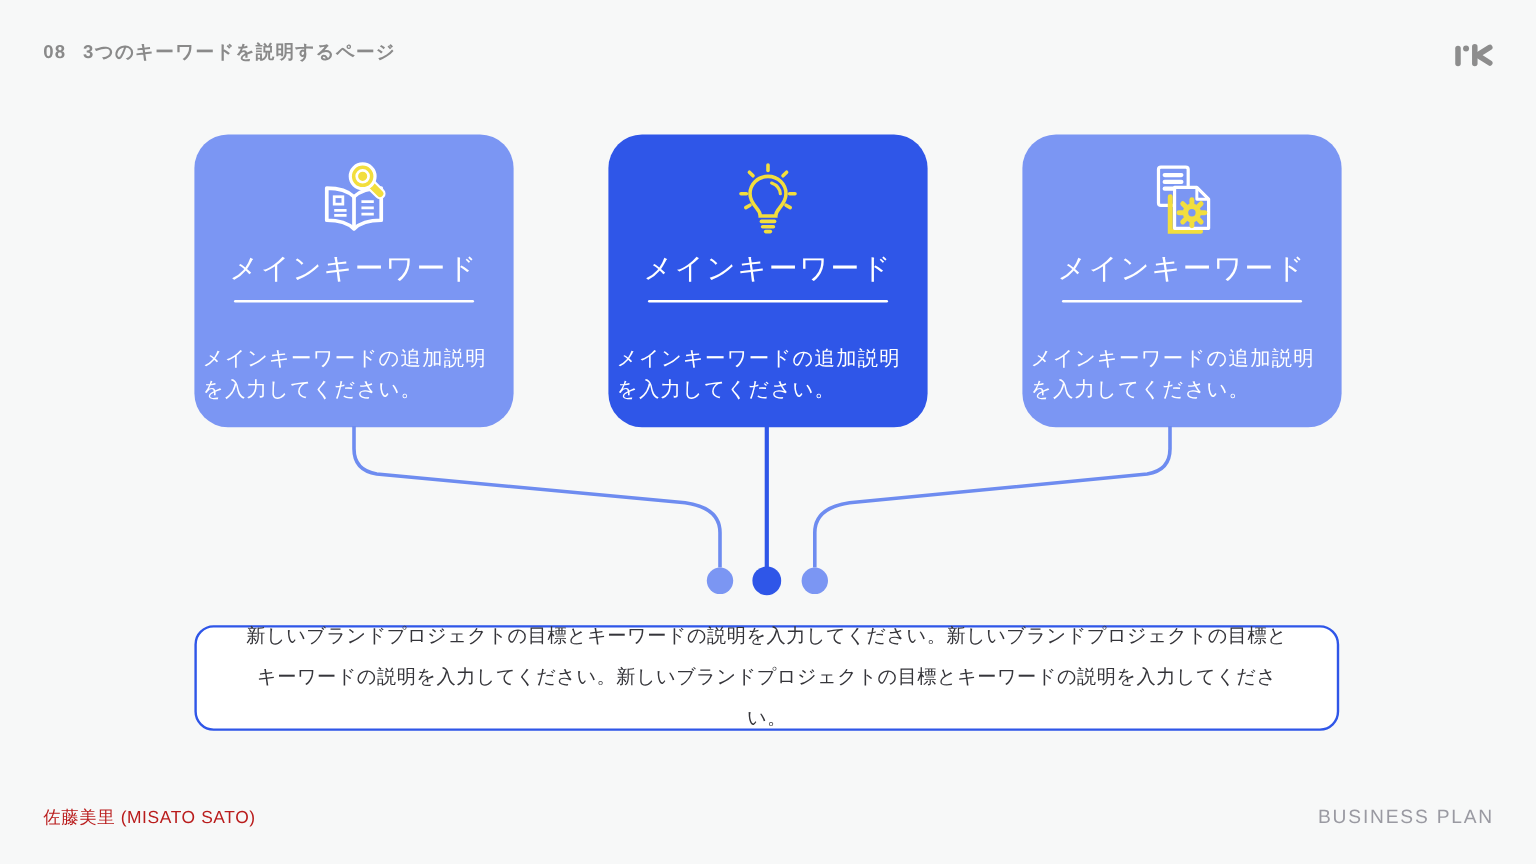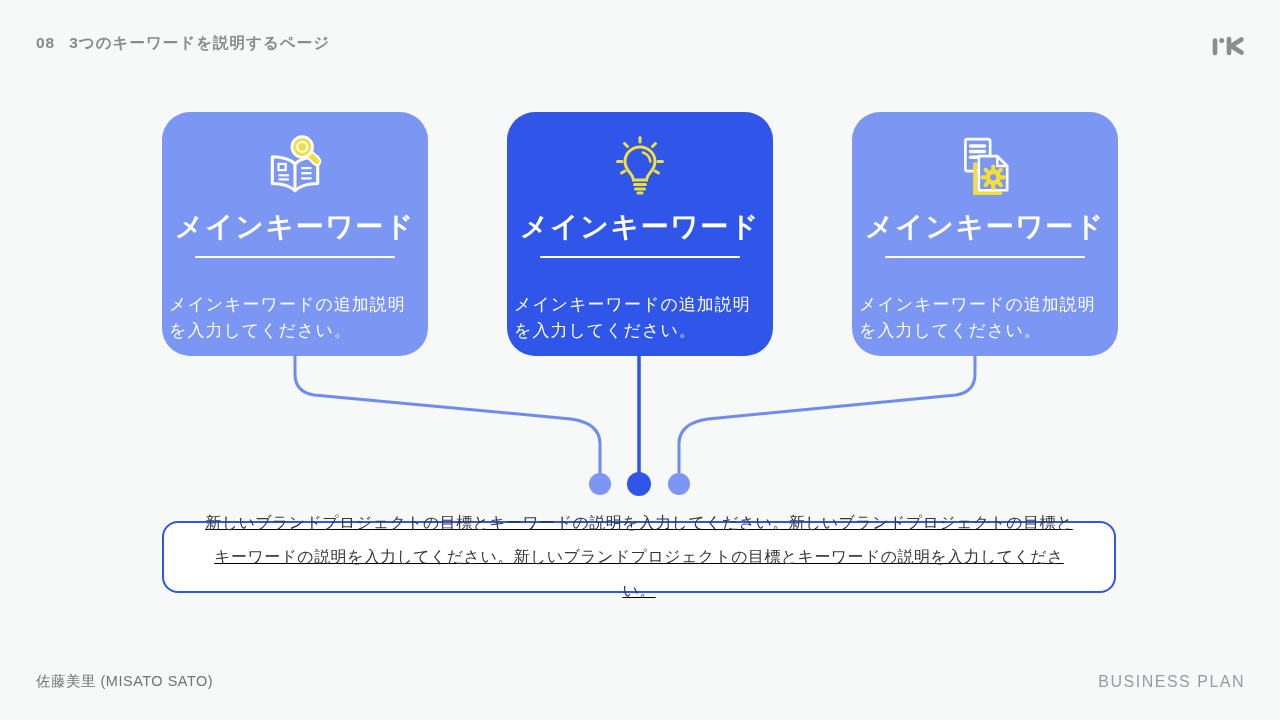--- a/index.html
+++ b/index.html
@@ -23,45 +23,45 @@
   .header{position:absolute;top:33px;left:36px;right:34px;display:flex;justify-content:space-between;align-items:flex-start;}
   .header-left{display:flex;align-items:baseline;gap:14px;font-weight:bold;font-size:15.5px;letter-spacing:1px;color:var(--text-gray);}
   .logo{margin-top:3px;}
 
   
   .card{position:absolute;top:112px;width:266px;height:244px;border-radius:28px;background:var(--card-light);
         display:flex;flex-direction:column;align-items:center;padding-top:18px;cursor:pointer;}
   .card.dark{background:var(--card-dark);}
   .card-1{left:162px;} .card-2{left:507px;} .card-3{left:852px;}
   .card-icon{height:72px;display:flex;align-items:center;justify-content:center;}
-  .card-title{margin-top:6px;font-size:28px;font-weight:bold;color:#fff;letter-spacing:1.5px;white-space:nowrap;}
+  .card-title{margin-top:6px;font-size:24px;font-weight:normal;color:#fff;letter-spacing:1.5px;white-space:nowrap;}
   .card-underline{margin-top:10px;width:200px;height:2px;background:#fff;border-radius:1px;}
   .card-desc{margin-top:34px;width:252px;font-size:17px;line-height:1.55;letter-spacing:1px;color:#fff;text-align:left;}
 
   
   .connectors{position:absolute;inset:0;width:1280px;height:720px;pointer-events:none;}
   .st-light{stroke:var(--connector-light);stroke-width:3;fill:none;}
   .st-dark{stroke:var(--connector-dark);stroke-width:3.5;fill:none;}
   .dot-light{fill:var(--card-light);}
   .dot-dark{fill:var(--card-dark);}
 
   
   .s-w{stroke:#fff;fill:none;}
   .s-y{stroke:var(--accent-yellow);fill:none;}
   .f-y{fill:var(--accent-yellow);}
   .f-card{fill:var(--card-light);}
 
   
-  .summary{position:absolute;left:162px;top:521px;width:954px;height:72px;background:#fff;
-           border:2px solid var(--box-border);border-radius:16px;display:flex;align-items:center;justify-content:center;text-decoration:underline;}
+  .summary{position:absolute;left:162px;top:521px;width:954px;height:88px;background:#fff;
+           border:2px solid var(--box-border);border-radius:16px;display:flex;align-items:center;justify-content:center;}
   .summary p{width:868px;font-size:16px;line-height:34px;letter-spacing:0.4px;color:var(--text-dark);text-align:center;}
 
   
   .footer{position:absolute;left:36px;right:35px;top:672px;display:flex;justify-content:space-between;align-items:center;}
-  .footer-author{font-size:14.5px;color:#737373;letter-spacing:0.5px;}
+  .footer-author{font-size:14.5px;color:#b91c1c;letter-spacing:0.5px;}
   .footer-label{font-size:16px;color:var(--text-light-gray);letter-spacing:1.5px;}
 </style>
 </head>
 <body>
 
 <div class="slide">
 
   <div class="header">
     <div class="header-left">
       <span>08</span>

